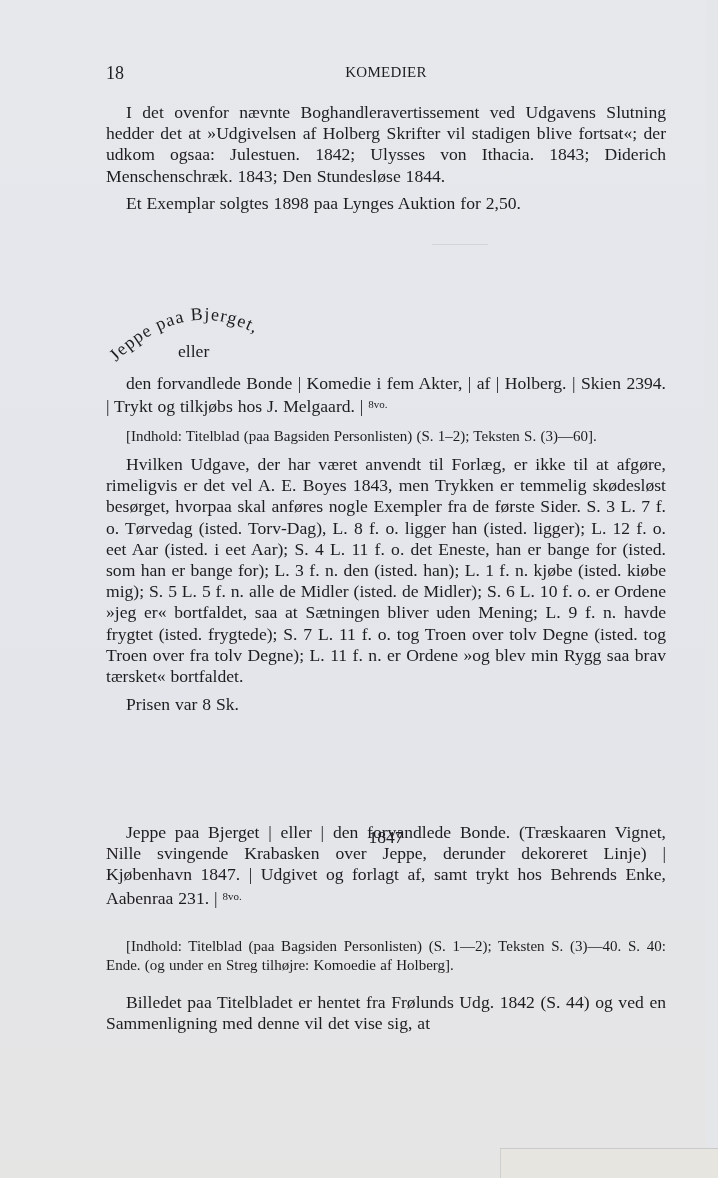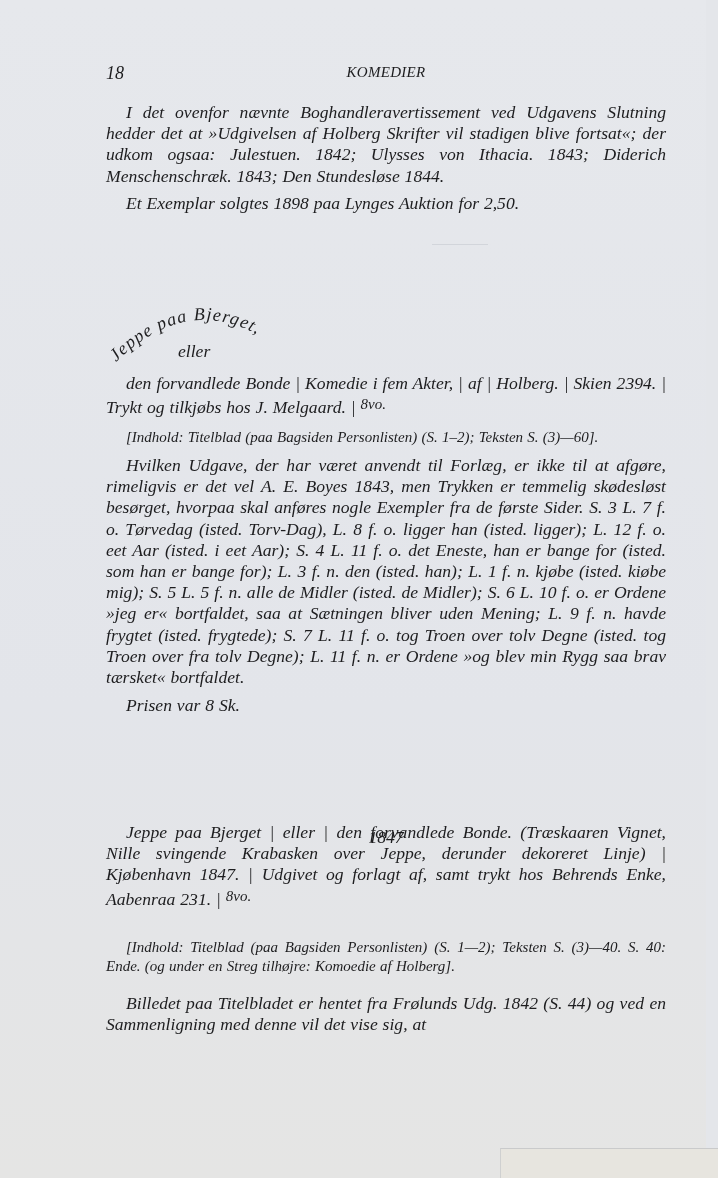--- a/index.html
+++ b/index.html
@@ -6,21 +6,20 @@
     body {
       width: 718px; height: 1178px;
       background: #e4e6ea;
       position: relative; overflow: hidden;
       font-family: "Liberation Serif", "DejaVu Serif", serif;
       color: #1d1d1f;
     }
     .page {
       position: absolute; left: 0; top: 0; width: 706px; height: 1178px;
       background: linear-gradient(180deg, #e6e8ec 0%, #e3e5ea 60%, #e5e5e4 100%);
-      font-style: italic;
     }
     .running-head {
       position: absolute; top: 63px; left: 106px; width: 560px; height: 24px;
       font-size: 17px;
     }
     .page-number { position: absolute; left: 0; top: 0; font-size: 18px; }
     .running-title {
       position: absolute; left: 0; right: 0; top: 1px; text-align: center;
       font-size: 15px; letter-spacing: 0.3px;
     }
@@ -31,21 +30,21 @@
     }
     .para { margin: 0; text-indent: 0; }
     .indent { text-indent: 20px; }
     .small {
       font-size: 15px; line-height: 19.5px;
     }
     .heading {
       position: absolute; left: 106px; width: 560px; text-align: center;
       font-size: 17.6px;
     }
-    .sup { font-size: 15px; vertical-align: 4px; }
+    .sup { font-size: 11px; vertical-align: 4px; }
     .arched-title {
       position: absolute; left: 108px; top: 296px; width: 190px; height: 72px;
     }
     .arched-title svg { width: 190px; height: 72px; overflow: visible; }
     .eller {
       position: absolute; left: 178px; top: 341px; font-size: 17.6px;
     }
     .fold {
       position: absolute; left: 500px; top: 1148px; width: 218px; height: 30px;
       background: #e7e5df; border-top: 1px solid #c9cacb; border-left: 1px solid #cfd0d0;

